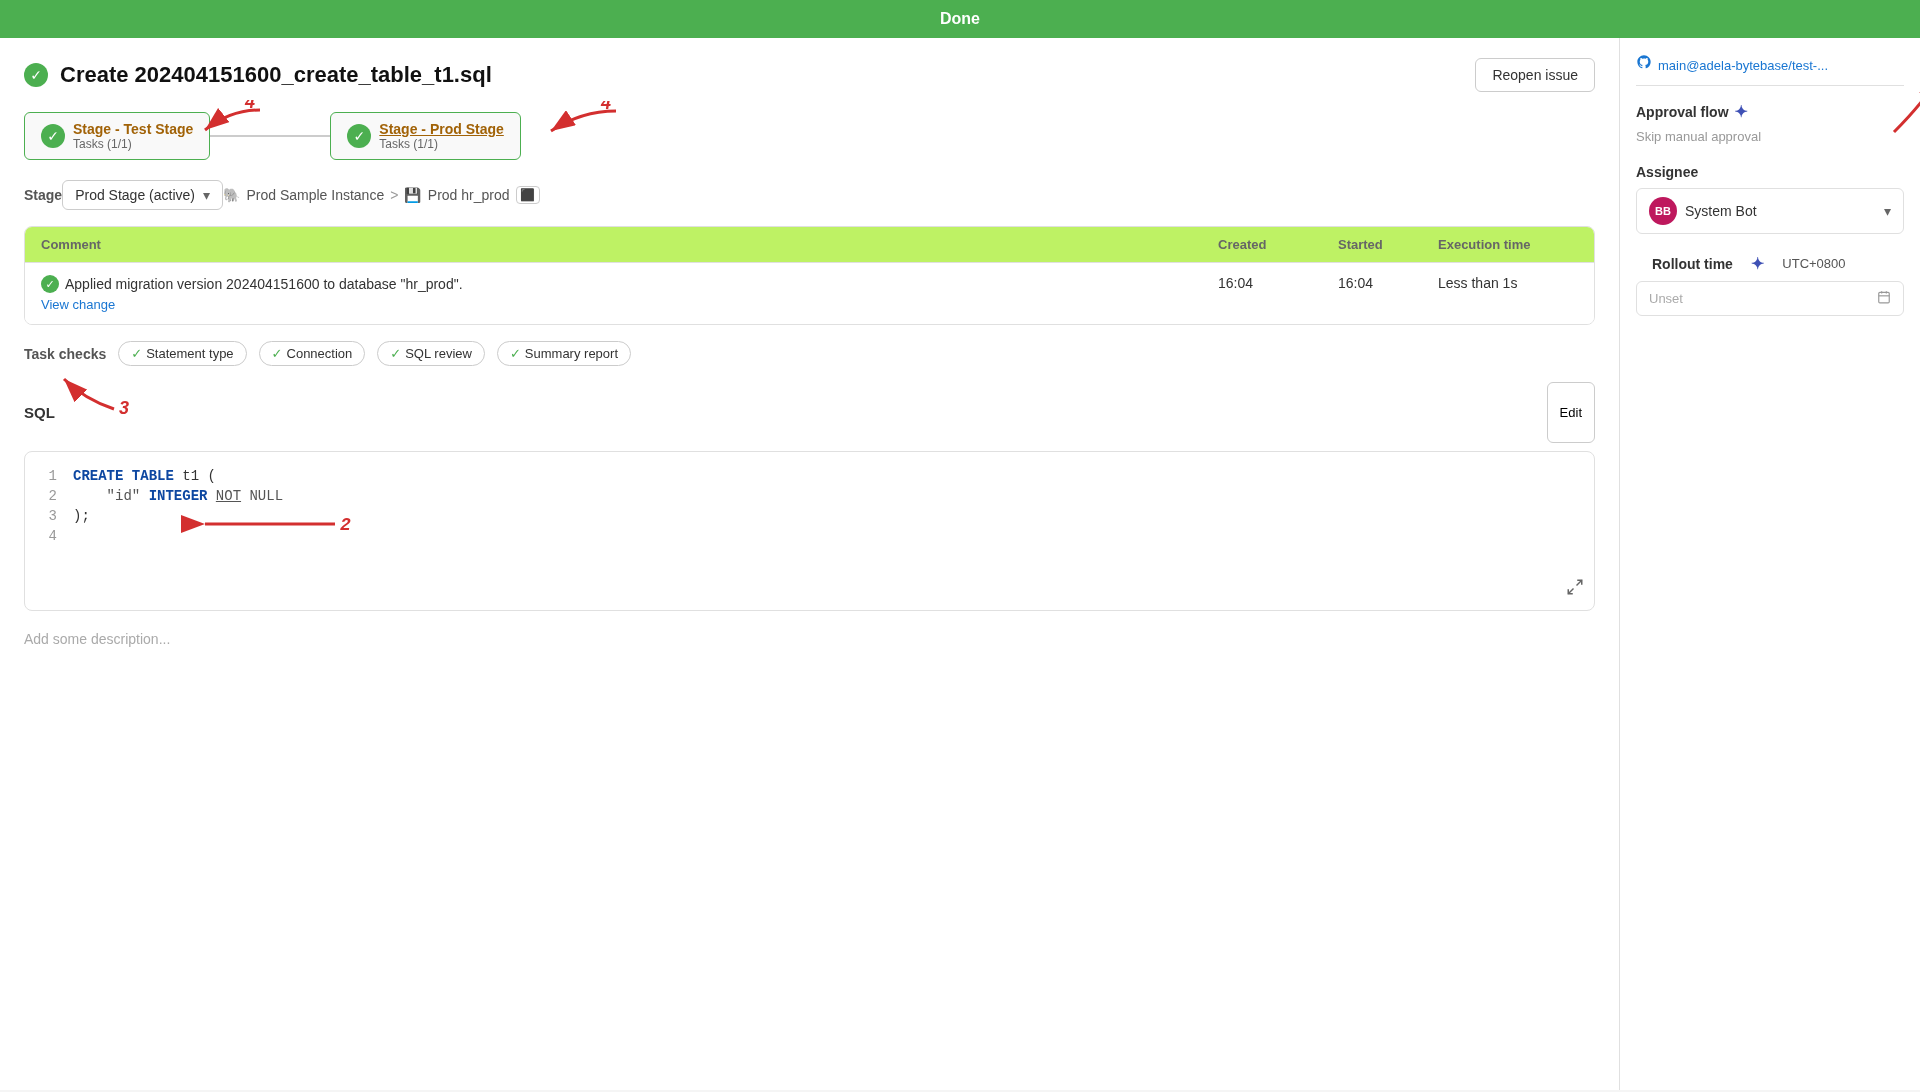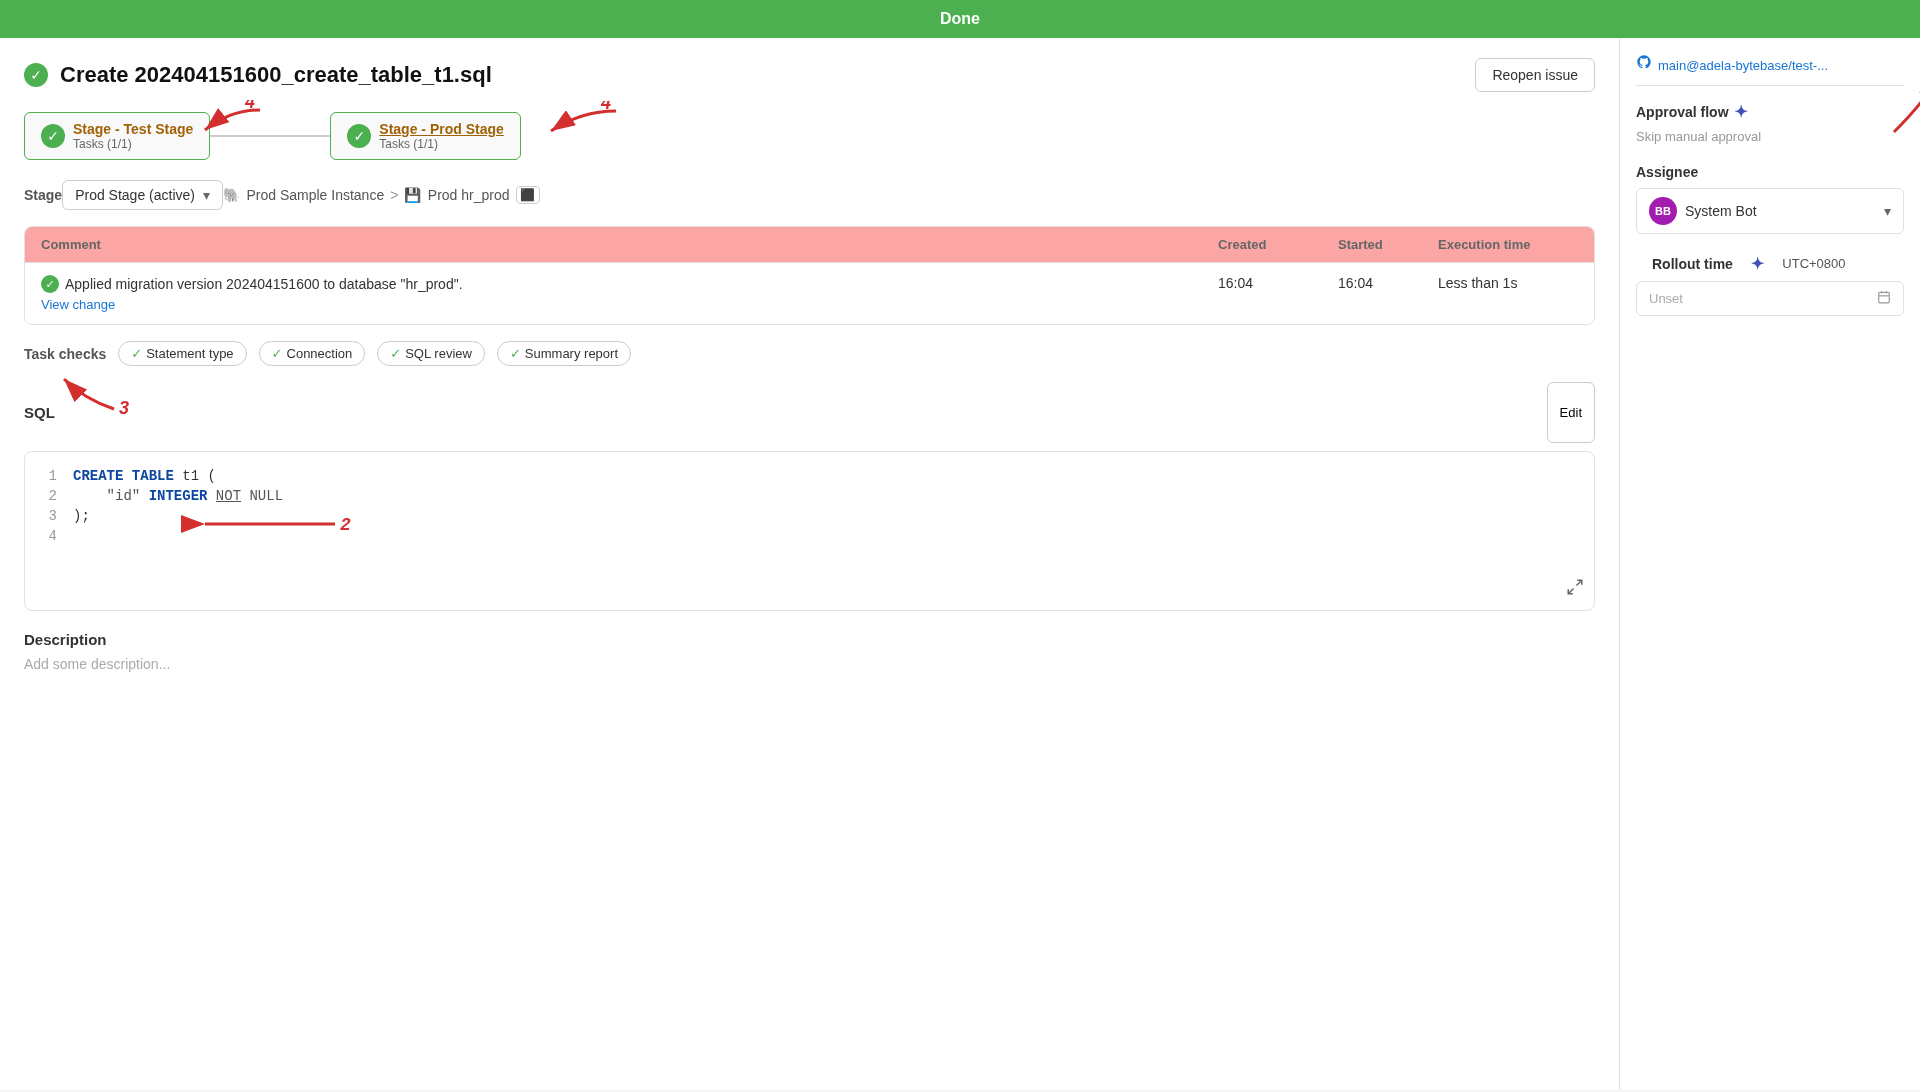--- a/index.html
+++ b/index.html
@@ -128,21 +128,21 @@
     .task-table {
       border: 1px solid #e0e0e0;
       border-radius: 8px;
       overflow: hidden;
       margin-bottom: 16px;
     }
 
     .task-table-header {
       display: grid;
       grid-template-columns: 1fr 120px 100px 140px;
-      background: #fca5a5;
+      background: #bef264;
       border-bottom: 1px solid #e0e0e0;
       padding: 10px 16px;
       font-weight: 600;
       color: #666;
       font-size: 13px;
     }
 
     .task-table-row {
       display: grid;
       grid-template-columns: 1fr 120px 100px 140px;
@@ -278,21 +278,21 @@
     .assignee-left {
       display: flex;
       align-items: center;
       gap: 8px;
     }
 
     .avatar {
       width: 28px;
       height: 28px;
       border-radius: 50%;
-      background: #a21caf;
+      background: #be185d;
       color: white;
       display: flex;
       align-items: center;
       justify-content: center;
       font-size: 11px;
       font-weight: 700;
     }
 
     .rollout-time-title {
       display: flex;
@@ -537,21 +537,20 @@
               <polygon points="8 0, 0 3, 8 6" fill="#d32f2f"></polygon>
             </marker>
           </defs>
           <path d="M 190 30 Q 140 30 60 30" stroke="#d32f2f" stroke-width="3" fill="none" marker-end="url(#arrowhead4)"></path>
           <text x="195" y="36" fill="#d32f2f" font-size="18" font-weight="bold" font-style="italic">2</text>
         </svg>
       </div>
     </div>
 
     <div class="description-section">
-      <div class="description-label">Description</div>
       <div class="description-placeholder">Add some description...</div>
     </div>
 
   </div>
 
   <div class="sidebar">
 
     <div class="sidebar-github-row">
       <span>
         <svg width="16" height="16" viewBox="0 0 24 24" fill="#1976d2">

